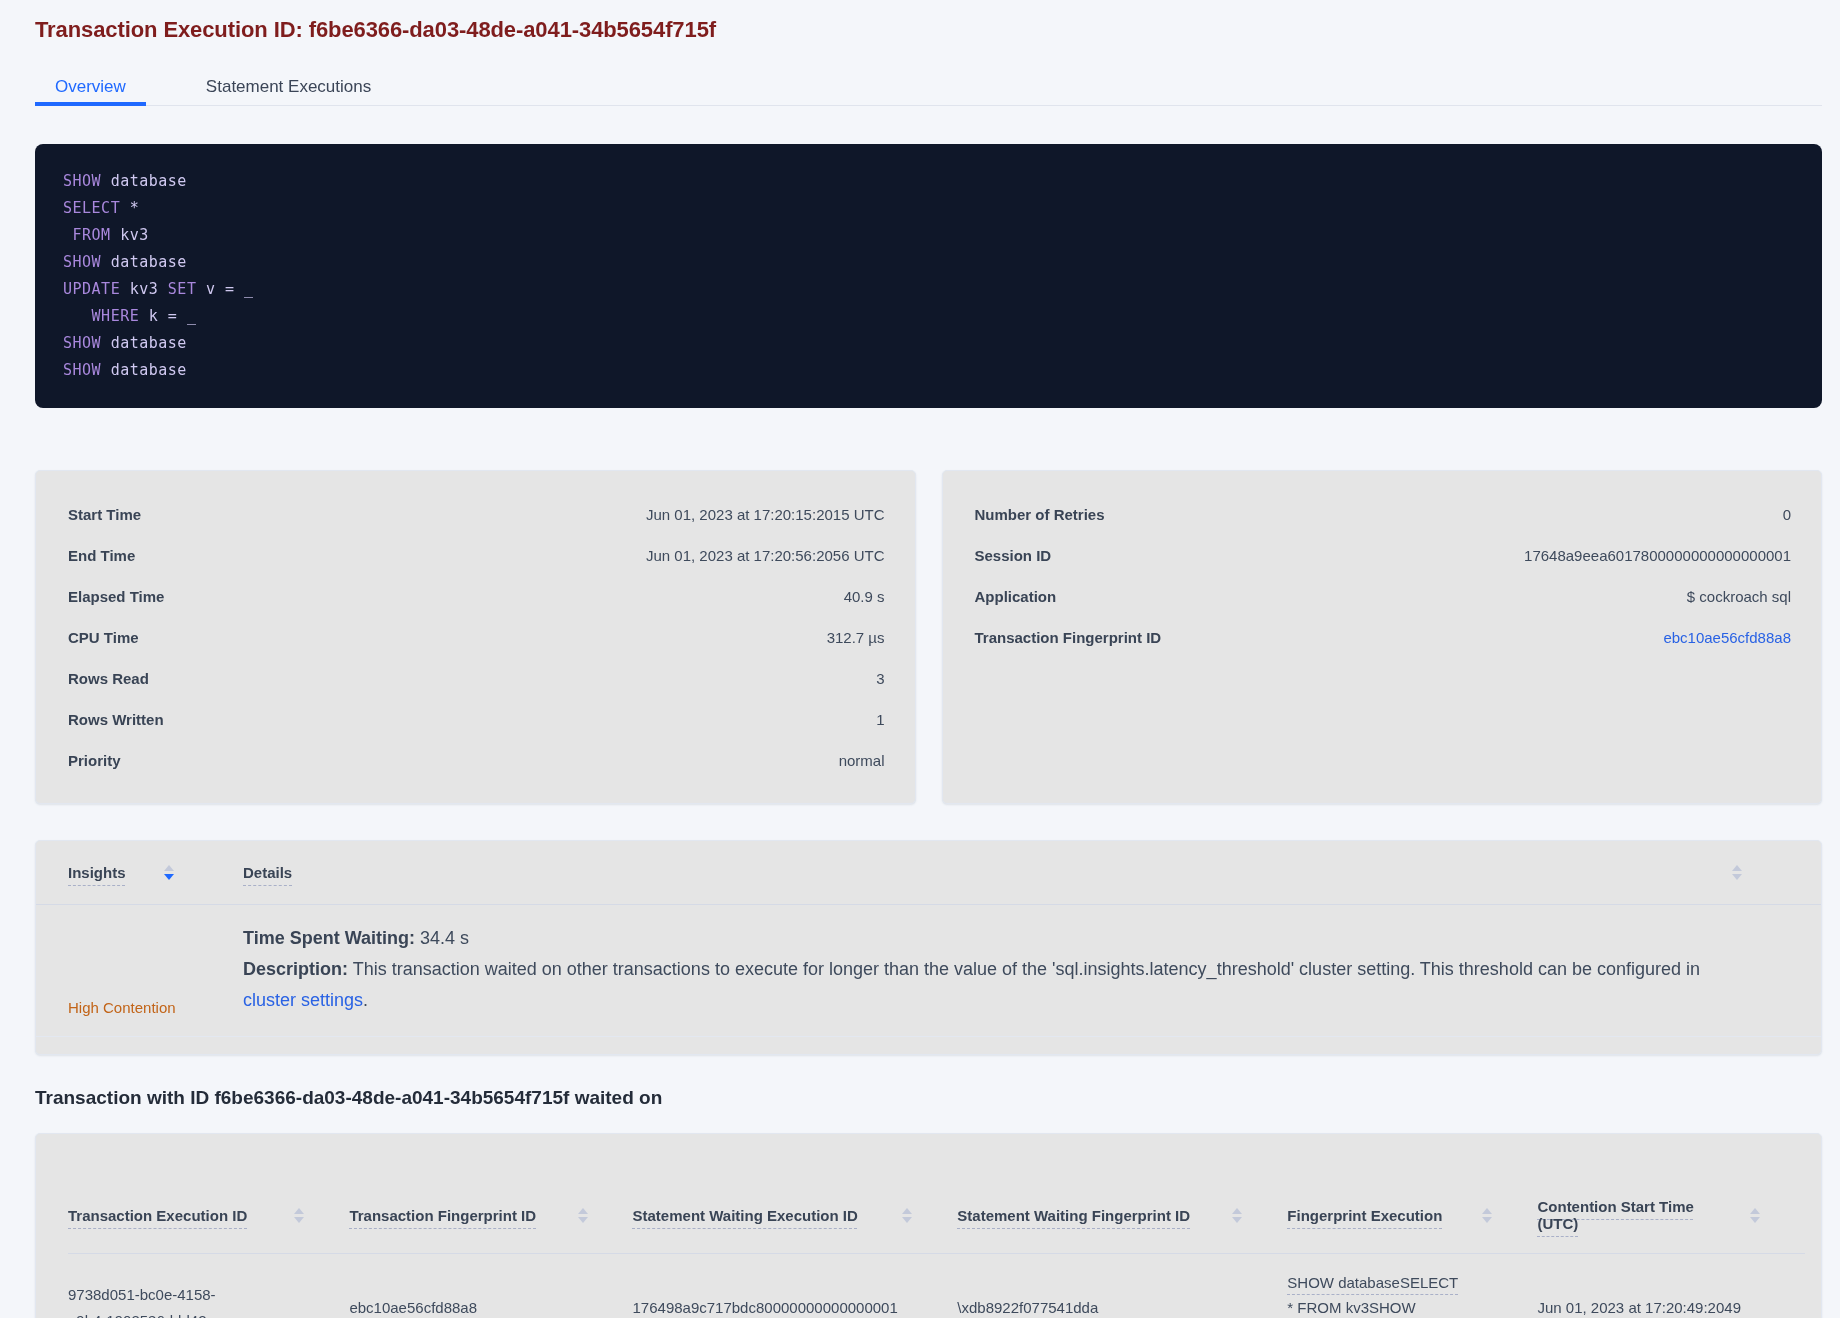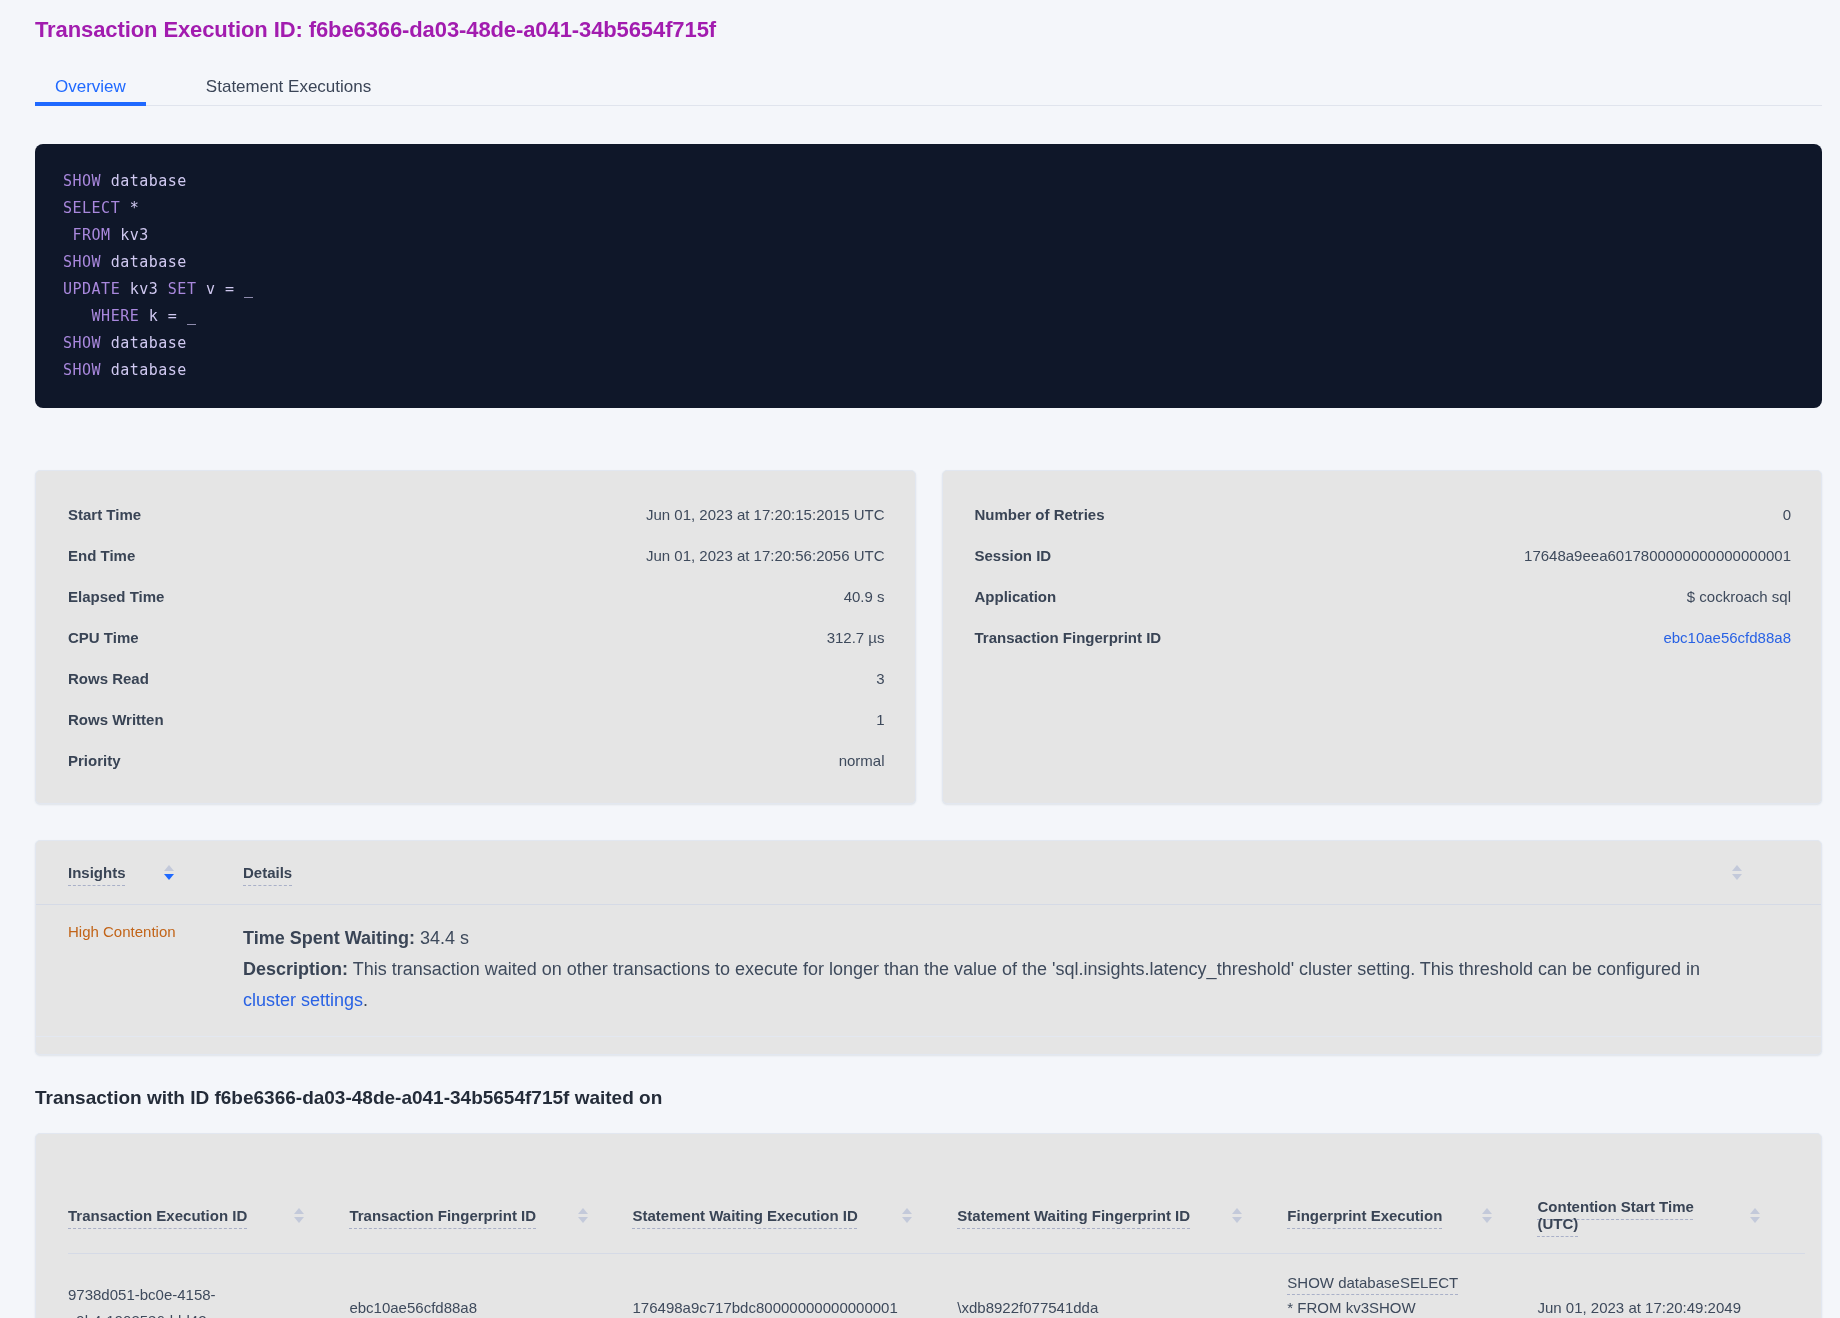--- a/index.html
+++ b/index.html
@@ -8,21 +8,21 @@
     background: #f4f6fa;
     font-family: "Liberation Sans", sans-serif;
     color: #3e4a5c;
     overflow: hidden;
   }
   .page { padding: 16px 18px 0 35px; }
 
   
   h1.page-title {
     font-size: 22px; line-height: 28px; font-weight: 700;
-    color: #a21caf; letter-spacing: -0.1px;
+    color: #7f1d1d; letter-spacing: -0.1px;
   }
 
   
   .tabs {
     display: flex; gap: 40px; margin-top: 25px;
     border-bottom: 1px solid #e0e4ed;
   }
   .tab {
     font-size: 17px; line-height: 20px; color: #3b4557;
     padding: 8px 20px 5px; text-align: center; cursor: pointer;
@@ -77,21 +77,21 @@
   .irow { display: flex; }
   .ihead {
     height: 64px; align-items: center;
     padding: 0 79px 0 32px;
     border-bottom: 1px solid #d5dae6;
   }
   .icol-insights { width: 175px; flex: none; display: flex; align-items: center; }
   .icol-insights .sort { margin-left: 38px; }
   .icol-details { flex: 1; display: flex; justify-content: space-between; align-items: center; }
   .ibody { padding: 18px 75px 20px 32px; border-bottom: 1px solid #e3e8f1; }
-  .ibody .icol-insights { align-items: flex-start; }
+  .ibody .icol-insights { align-items: flex-end; }
   .insight-badge { color: var(--insight-orange, #c26418); font-size: 15px; }
   .details-text { display: block; font-size: 18px; line-height: 31px; color: #3e4a5c; }
   .details-text b { color: #394455; }
   .link { color: var(--link, #2962e4); text-decoration: none; cursor: pointer; }
   .card-footer-pad { height: 17px; }
 
   
   h2.waited-title { margin-top: 30px; font-size: 19px; line-height: 26px; font-weight: 700; color: #242c39; }
   .table-card { margin-top: 22px; padding: 0 16px 0 32px; }
   table.wtable { width: 100%; border-collapse: collapse; table-layout: fixed; }

